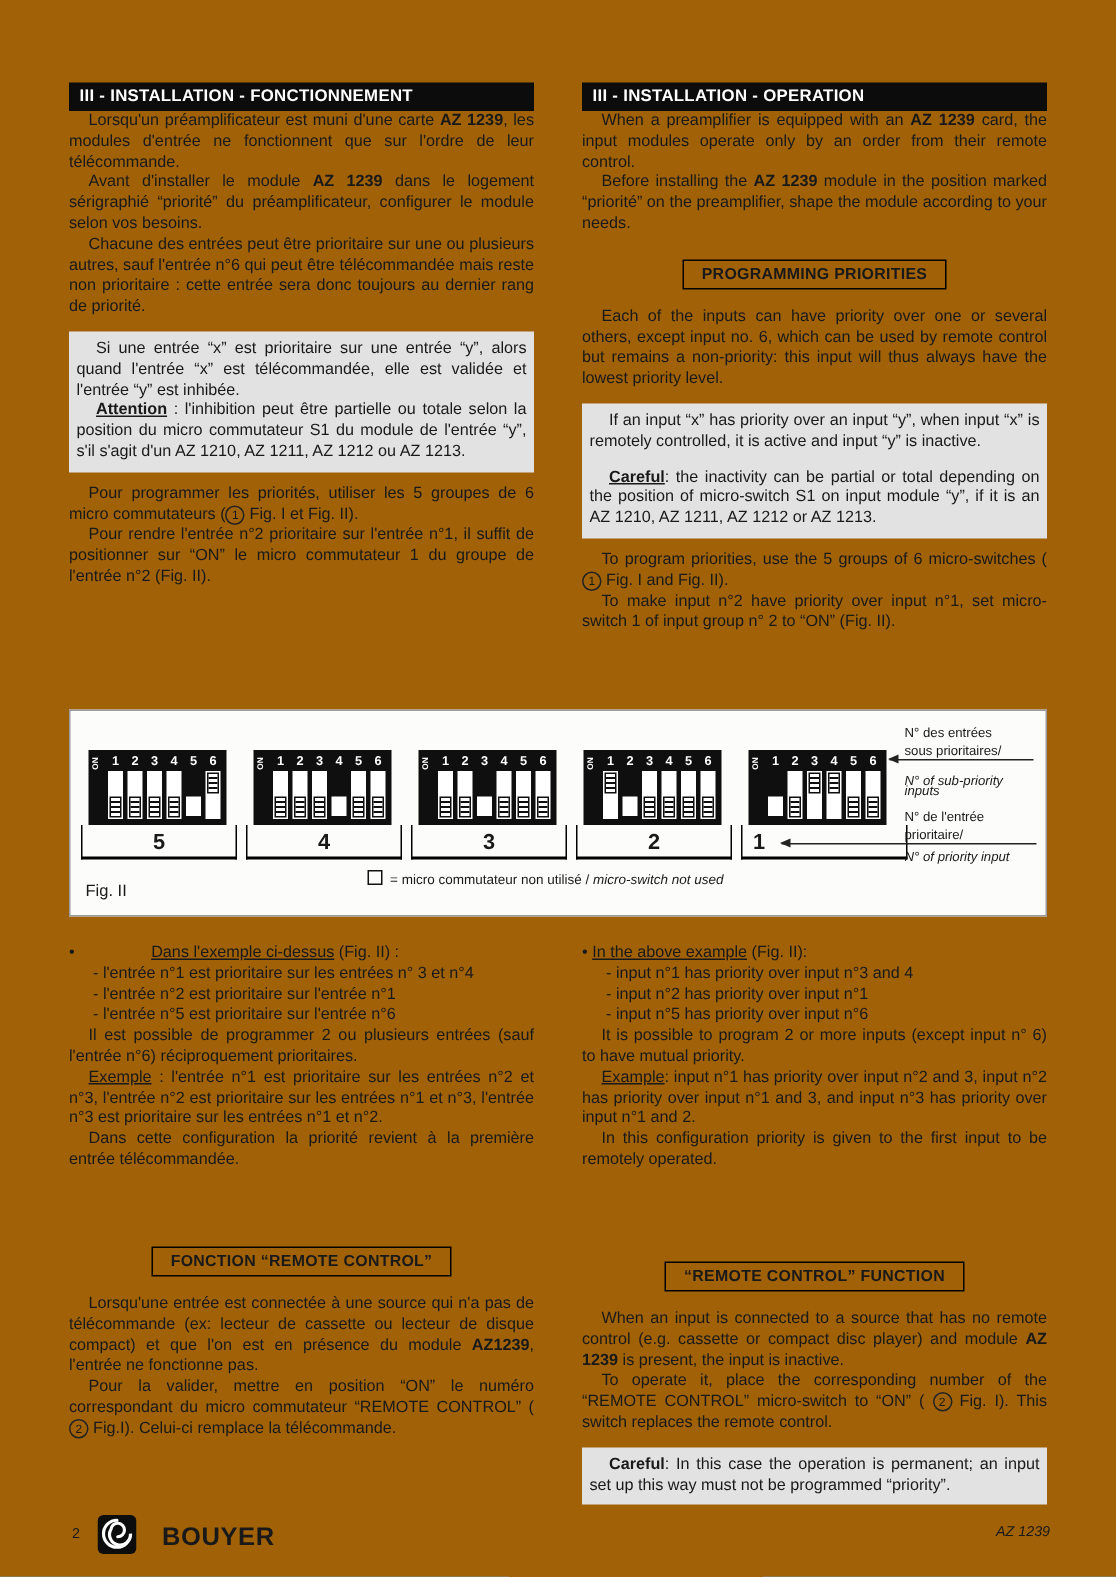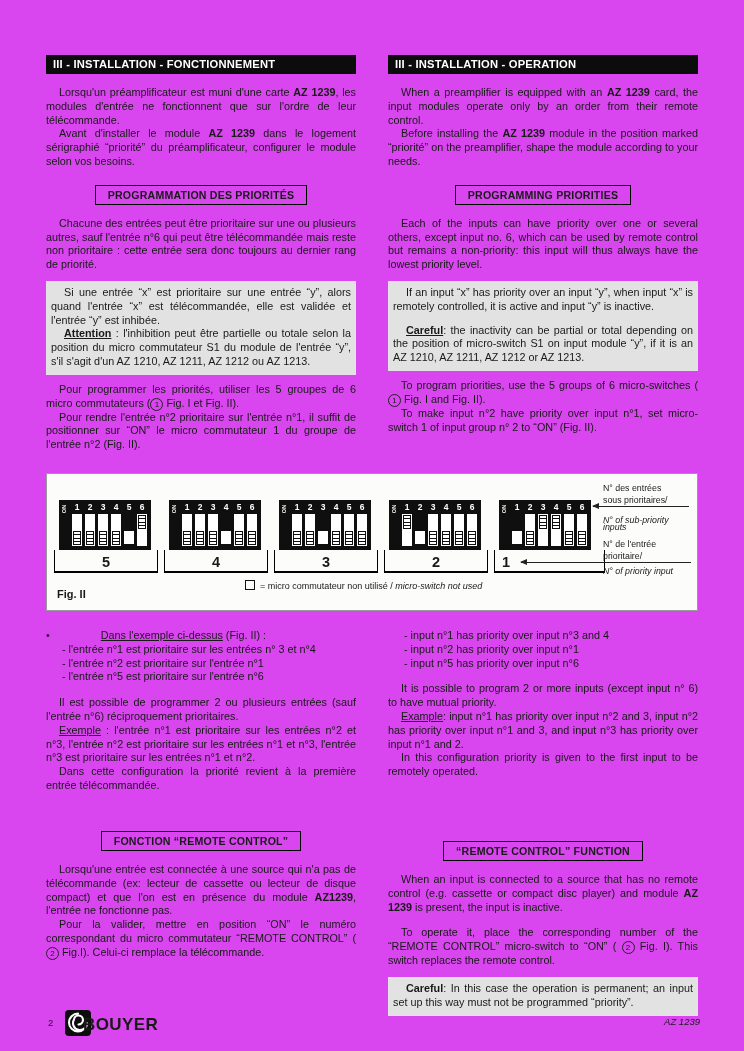--- a/index.html
+++ b/index.html
@@ -1,23 +1,23 @@
 <!DOCTYPE html>
 <html><head>
 <meta charset="utf-8">
 <style>
   html,body{margin:0;padding:0;background:#888;}
-  .page{position:relative;width:744px;height:1051px;margin:0 auto;background:#d946ef;
+  .page{position:relative;width:744px;height:1051px;margin:0 auto;background:#a16207;
         font-family:"Liberation Sans",sans-serif;color:#191919;overflow:hidden;}
   .cols{display:grid;grid-template-columns:310px 310px;column-gap:32px;padding:0 46px;}
   .top-cols{padding-top:55px;height:398px;}
   .sec-bar{background:#0c0c0c;color:#fff;font-weight:bold;font-size:11.2px;
            padding:3px 7px 4px;letter-spacing:.2px;}
   .p{font-size:10.8px;line-height:13.8px;text-align:justify;text-indent:13px;margin:0;}
-  .mt8{margin-top:8px}.mt10{margin-top:10px}.mt12{margin-top:12px}
+  .mt8{margin-top:8px}.mt10{margin-top:10px}.mt12{}
   .boxhead{border:1.4px solid #000;font-weight:bold;font-size:10.6px;text-align:center;
            padding:3px 12px;width:fit-content;margin:16px auto 12px;letter-spacing:.2px;}
   .hl{background:#e2e2e2;padding:5px 5px 6px;margin-top:9px;}
   .circ{display:inline-block;width:11px;height:11px;line-height:11.5px;border:1px solid #222;
         border-radius:50%;text-align:center;font-size:8px;text-indent:0;vertical-align:0;}
   
   .fig{position:relative;margin:20px 46px 0;height:136px;border:1px solid #9a9a9a;background:#fcfcfa;}
   .dip-group{position:absolute;top:26px;width:92px;}
   .dip-block{position:relative;width:92px;height:50px;background:#0f0f0f;}
   .dip-on{position:absolute;left:1px;top:6px;color:#fff;font-weight:bold;font-size:5.5px;
@@ -36,46 +36,45 @@
   .dip-bracket{width:102px;margin-left:-5px;height:21px;border-left:1.5px solid #000;
                border-right:1.5px solid #000;border-bottom:2px solid #000;display:flex;
                align-items:flex-end;justify-content:center;}
   .dip-bracket.left{justify-content:flex-start;padding-left:7px;}
   .dip-number{font-weight:bold;font-size:14.5px;line-height:1;padding-bottom:2px;}
   .ann{position:absolute;font-size:8.8px;line-height:12px;white-space:nowrap;}
   .ann.it{font-style:italic;}
   .harrow{position:absolute;height:1.4px;background:#222;}
   .harrow::before{content:'';position:absolute;left:-1px;top:-3.2px;border-right:7px solid #222;
                   border-top:3.8px solid transparent;border-bottom:3.8px solid transparent;}
-  .fig-label{position:absolute;left:10px;top:114px;font-weight:bold;font-size:11px;}
+  .fig-label{position:absolute;left:10px;top:114px;font-weight:normal;font-size:11px;}
   .legend{position:absolute;left:198px;top:106px;font-size:9px;}
   .legend .lsq{display:inline-block;width:8px;height:8px;border:1.2px solid #111;
                vertical-align:-1px;margin-right:5px;}
   
   .ex-cols{margin-top:18px;height:192px;}
   .ex-head{font-size:10.8px;line-height:13.8px;margin:0;}
   .ex-item{font-size:10.8px;line-height:13.8px;margin:0 0 0 16px;}
   
   .footer{position:absolute;left:46px;right:44px;top:1008px;height:36px;}
   .pgnum{position:absolute;left:2px;top:9px;font-size:9.5px;}
   .logo{position:absolute;left:19px;top:2px;width:26px;height:26px;}
-  .brand{position:absolute;left:37px;top:7px;font-weight:bold;font-size:17px;letter-spacing:.4px;}
+  .brand{position:absolute;left:62px;top:7px;font-weight:bold;font-size:17px;letter-spacing:.4px;}
   .docref{position:absolute;right:0;top:8px;font-style:italic;font-size:9.5px;}
 </style>
 </head>
 <body>
 
 <div class="page">
 
   <div class="cols top-cols">
     <div>
       <div class="sec-bar">III - INSTALLATION - FONCTIONNEMENT</div>
       <p class="p mt12"><span>Lorsqu'un préamplificateur est muni d'une carte </span><span style="font-weight: bold;">AZ 1239</span><span>, les modules d'entrée ne fonctionnent que sur l'ordre de leur télécommande.</span></p>
       <p class="p"><span>Avant d'installer le module </span><span style="font-weight: bold;">AZ 1239</span><span> dans le logement sérigraphié “priorité” du préamplificateur, configurer le module selon vos besoins.</span></p>
-      <div class="boxhead">PROGRAMMATION DES PRIORITÉS</div>
       <p class="p">Chacune des entrées peut être prioritaire sur une ou plusieurs autres, sauf l'entrée n°6 qui peut être télécommandée mais reste non prioritaire : cette entrée sera donc toujours au dernier rang de priorité.</p>
       <div class="hl">
         <p class="p">Si une entrée “x” est prioritaire sur une entrée “y”, alors quand l'entrée “x” est télécommandée, elle est validée et l'entrée “y” est inhibée.</p>
         <p class="p"><span style="font-weight: bold; text-decoration: underline;">Attention</span><span> : l'inhibition peut être partielle ou totale selon la position du micro commutateur S1 du module de l'entrée “y”, s'il s'agit d'un AZ 1210, AZ 1211, AZ 1212 ou AZ 1213.</span></p>
       </div>
       <p class="p mt8"><span>Pour programmer les priorités, utiliser les 5 groupes de 6 micro commutateurs (</span><span class="circ">1</span><span> Fig. I et Fig. II).</span></p>
       <p class="p">Pour rendre l'entrée n°2 prioritaire sur l'entrée n°1, il suffit de positionner sur “ON” le micro commutateur 1 du groupe de l'entrée n°2 (Fig. II).</p>
     </div>
     <div>
       <div class="sec-bar">III - INSTALLATION - OPERATION</div>
@@ -295,20 +294,21 @@
     <div>
       <p class="ex-head"><span>• </span><span style="text-decoration: underline; padding-left: 48px;">Dans l'exemple ci-dessus</span><span> (Fig. II) :</span></p>
       <p class="ex-item">- l'entrée n°1 est prioritaire sur les entrées n° 3 et n°4</p>
       <p class="ex-item">- l'entrée n°2 est prioritaire sur l'entrée n°1</p>
       <p class="ex-item">- l'entrée n°5 est prioritaire sur l'entrée n°6</p>
       <p class="p mt12">Il est possible de programmer 2 ou plusieurs entrées (sauf l'entrée n°6) réciproquement prioritaires.</p>
       <p class="p"><span style="text-decoration: underline;">Exemple</span><span> : l'entrée n°1 est prioritaire sur les entrées n°2 et n°3, l'entrée n°2 est prioritaire sur les entrées n°1 et n°3, l'entrée n°3 est prioritaire sur les entrées n°1 et n°2.</span></p>
       <p class="p">Dans cette configuration la priorité revient à la première entrée télécommandée.</p>
     </div>
     <div>
+      <p class="ex-head"><span>• </span><span style="text-decoration: underline;">In the above example</span><span> (Fig. II):</span></p>
       <p class="ex-item">- input n°1 has priority over input n°3 and 4</p>
       <p class="ex-item">- input n°2 has priority over input n°1</p>
       <p class="ex-item">- input n°5 has priority over input n°6</p>
       <p class="p mt12">It is possible to program 2 or more inputs (except input n° 6) to have mutual priority.</p>
       <p class="p"><span style="text-decoration: underline;">Example</span><span>: input n°1 has priority over input n°2 and 3, input n°2 has priority over input n°1 and 3, and input n°3 has priority over input n°1 and 2.</span></p>
       <p class="p">In this configuration priority is given to the first input to be remotely operated.</p>
     </div>
   </div>
 
   <div class="cols">

